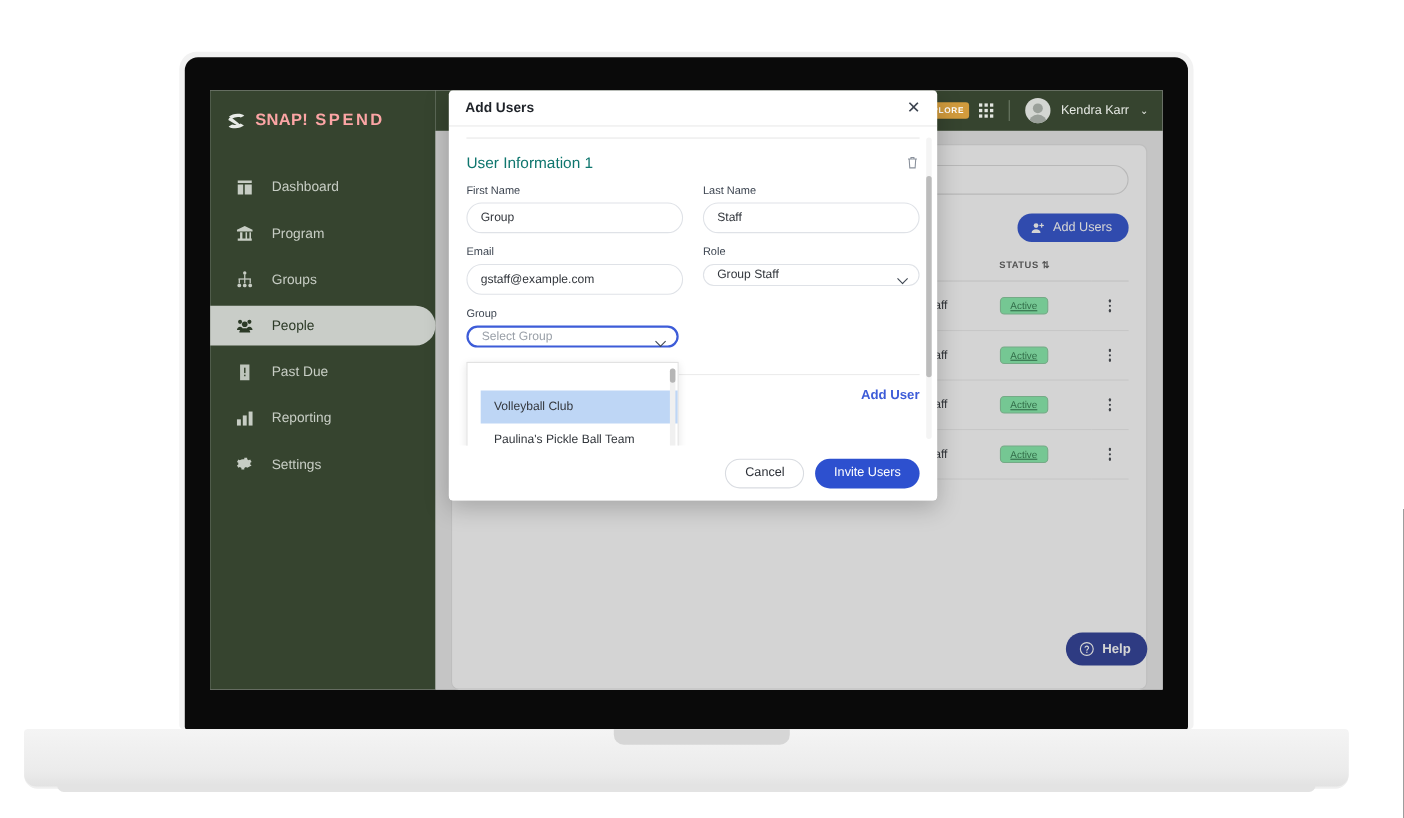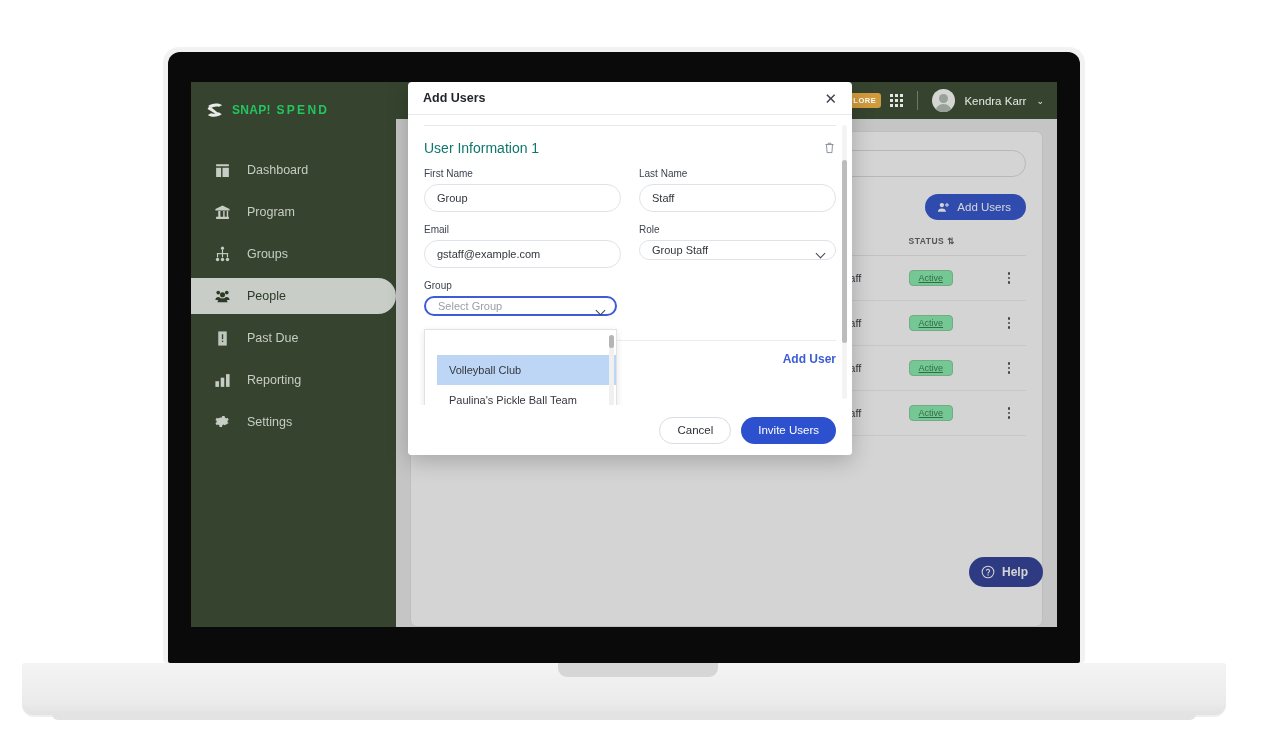--- a/index.html
+++ b/index.html
@@ -63,21 +63,21 @@
   #app { position:absolute; inset:0; }
 
   
   #sidebar {
     position:absolute; left:0; top:0; width:205px; height:545px;
     background:#36442f;
   }
   #brand { display:flex; align-items:center; gap:7px; padding:13px 0 0 14px; height:42px; }
   #brand-logo { width:20px; height:20px; flex:none; }
   #brand-text {
-    color:#22c55e; font-size:12px; font-weight:bold; letter-spacing:0.3px;
+    color:#fca5a5; font-size:15px; font-weight:bold; letter-spacing:0.3px;
     white-space:nowrap;
   }
   #brand-text .sp { letter-spacing:2.3px; font-weight:600; }
   #nav { margin-top:28px; }
   .nav-item {
     display:flex; align-items:center; gap:16px;
     height:36px; margin-bottom:6px; padding-left:23px;
     color:#c7cdc4; font-size:12.5px;
     border-radius:0 20px 20px 0;
     cursor:pointer;
@@ -162,21 +162,21 @@
   }
   .status-pill {
     display:inline-block; border:1px solid #86c99b; color:#2f7a4c;
     background:#86efac; border-radius:4px; font-size:9px; padding:2px 9px;text-decoration:underline;
   }
   .kebab { color:#44484e; font-size:13px; letter-spacing:0; line-height:5px; }
   .kebab i { display:block; width:2.5px; height:2.5px; border-radius:50%; background:#44484e; margin:2px auto; }
 
   
   #help-btn {
-    position:absolute; right:14px; bottom:40px;
+    position:absolute; right:14px; bottom:22px;
     background:#2b3c96; color:#fff; border:none; border-radius:17px;
     height:30px; padding:0 15px 0 12px; font-size:12px; font-weight:bold;
     display:flex; align-items:center; gap:7px; cursor:pointer;
     font-family:"Liberation Sans", sans-serif;
   }
 
   
   #overlay {
     position:absolute; left:205px; top:37px; right:0; bottom:0;
     background:rgba(60,60,60,0.22);

